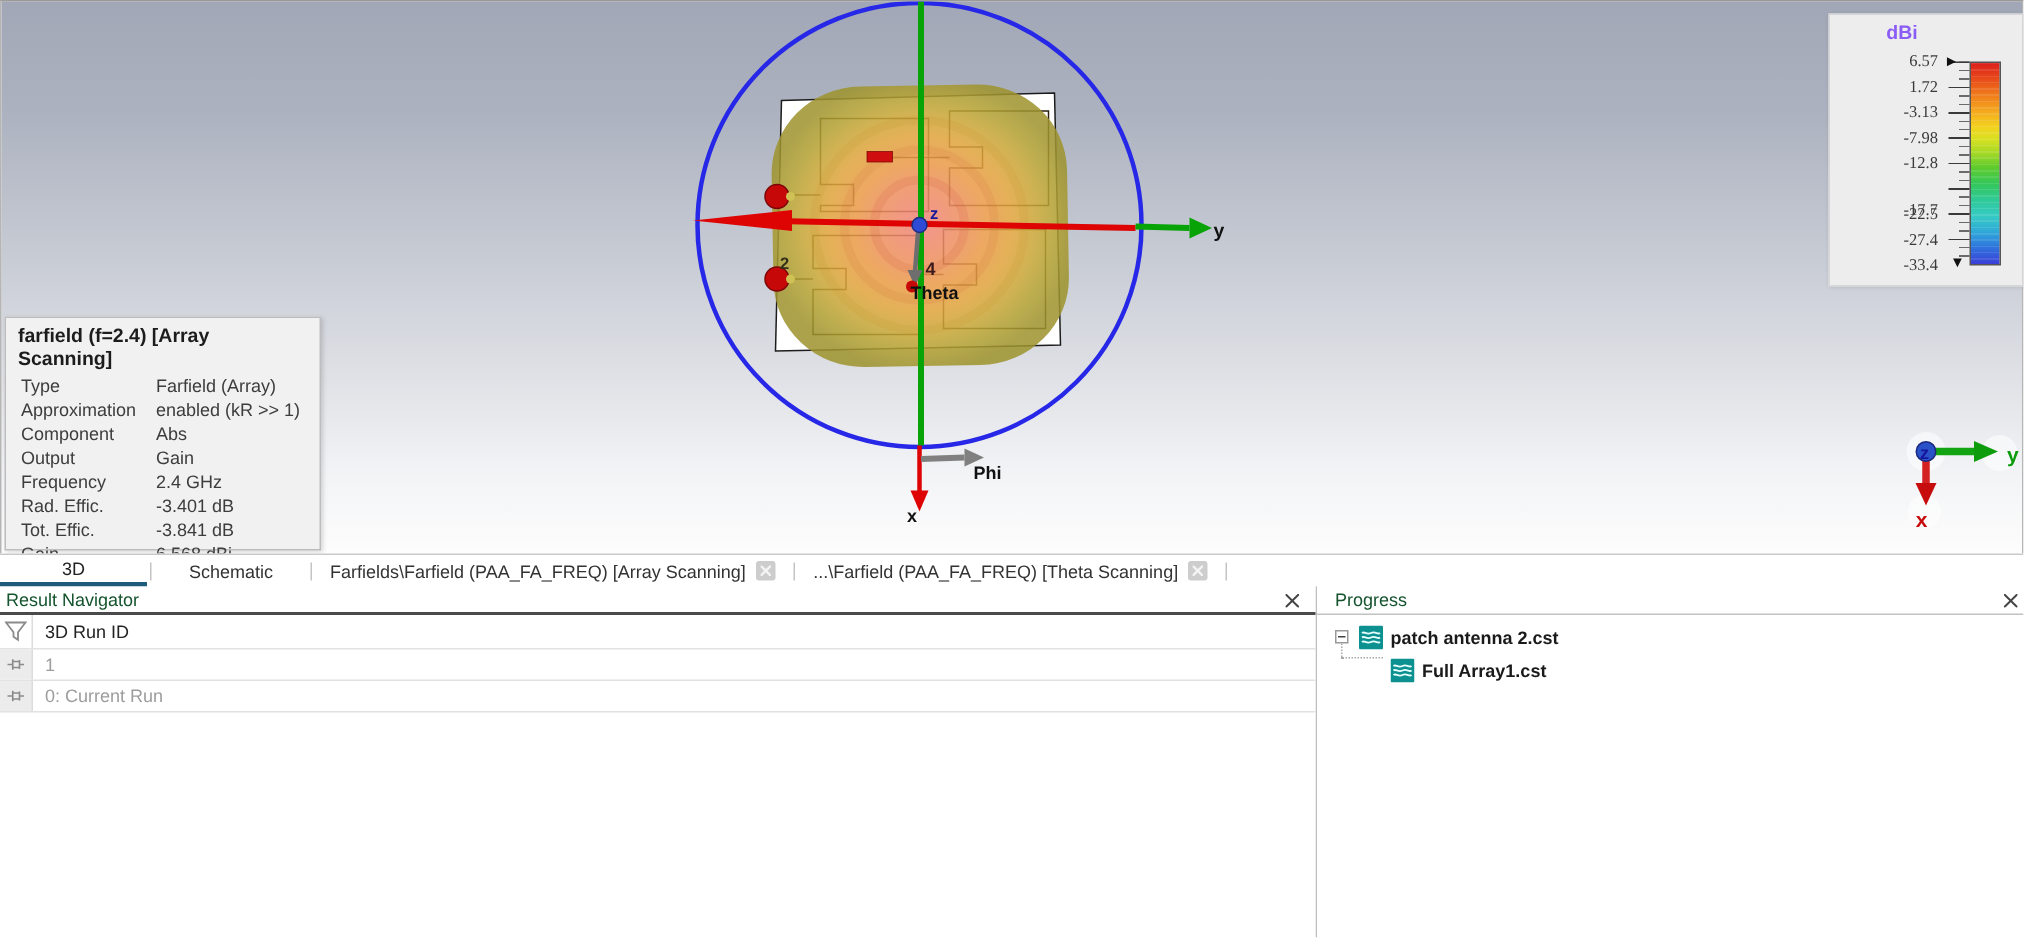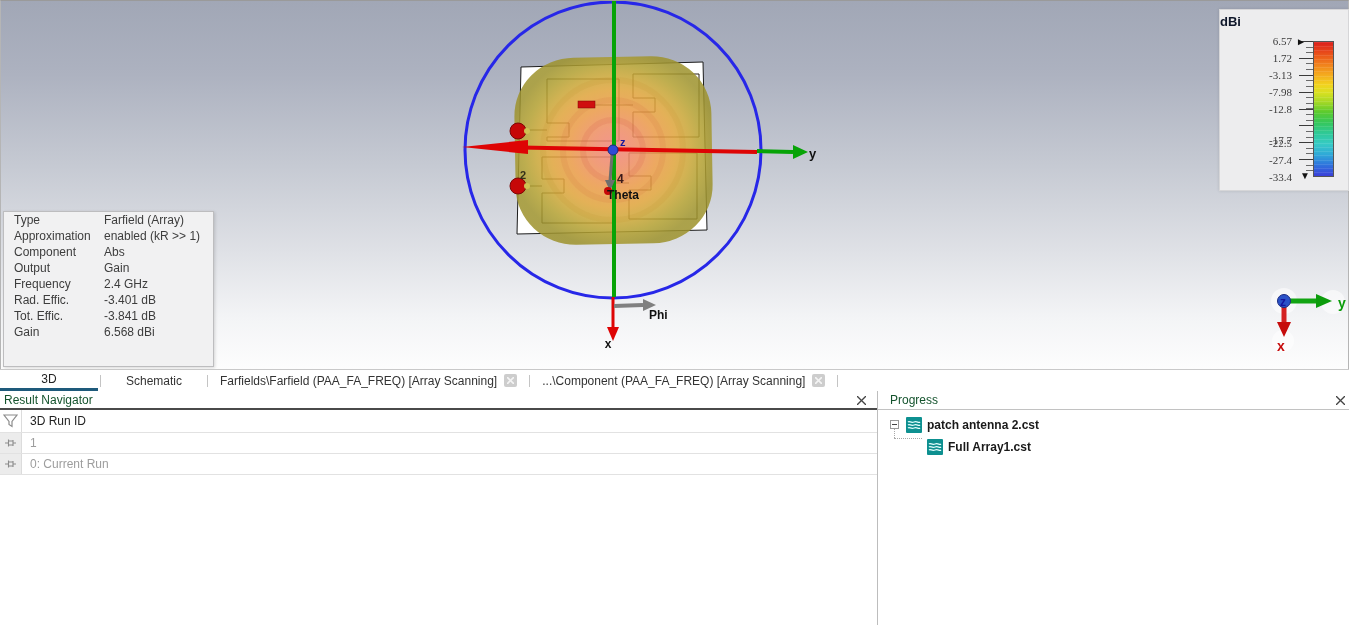--- a/index.html
+++ b/index.html
@@ -9,22 +9,22 @@
 
   
   #viewport { position:absolute; left:0; top:0; width:1349px; height:369px;
     background:linear-gradient(to bottom,#a1a7b6 0%,#adb2c0 20%,#c6cad3 45%,#dfe1e6 68%,#f3f4f6 86%,#fdfdfd 100%);
     border-top:1px solid #9a9a9a; border-left:1px solid #b5b5b5; border-right:1px solid #b5b5b5; }
   #scene { position:absolute; left:0; top:0; }
 
   
   .legend { position:absolute; left:1218px; top:8px; width:130px; height:182px;
     background:#ededee; border:1px solid #d6d6d8; box-shadow:0 0 3px rgba(0,0,0,.12); }
-  .legend-title { position:absolute; top:4px; left:0; width:96px; text-align:left;
-    font-size:13px; font-weight:bold; color:#0f172a; }
+  .legend-title { position:absolute; top:4px; left:0; width:96px; text-align:center;
+    font-size:13px; font-weight:bold; color:#8b5cf6; }
   .lgd-label { position:absolute; width:72px; text-align:right; font-size:11px; color:#3a3a3a;font-family:Liberation Serif, serif; }
   .lgd-bar { position:absolute; left:93px; top:31px; width:21px; height:136px;
     border:1px solid #555;
     background-image:
       repeating-linear-gradient(to bottom, rgba(255,255,255,.10) 0 1px, rgba(0,0,0,0) 1px 4.2px),
       linear-gradient(to bottom,#dc1f1b 0%,#e84b1a 8%,#f07c1c 16%,#f4a81e 24%,#f2d31f 32%,#d8e021 38%,#a3d826 45%,#5ecb2d 52%,#35c75a 60%,#2fc996 68%,#36cbc4 76%,#2fa9d8 84%,#2f72dd 92%,#3b3fd8 100%); }
   .lgd-ticks { position:absolute; left:79px; top:31px; width:14px; height:135px;
     background-image:
       repeating-linear-gradient(to bottom,#3a3a3a 0 1px, rgba(0,0,0,0) 1px 16.88px),
       repeating-linear-gradient(to bottom,#6a6a6a 0 1px, rgba(0,0,0,0) 1px 5.62px);
@@ -195,20 +195,21 @@
       <div class="lgd-label" style="top:127px;">-22.5</div>
       <div class="lgd-label" style="top:144px;">-27.4</div>
       <div class="lgd-label" style="top:161px;">-33.4</div>
       <div class="lgd-ticks"></div>
       <div class="lgd-bar"></div>
       <div class="lgd-marker-top">►</div>
       <div class="lgd-marker-bot">▼</div>
     </div>
 
     <div class="infobox">
+      <div class="infobox-title">farfield (f=2.4) [Array Scanning]</div>
       <div class="info-row">
         <span class="lbl">Type</span>
         <span class="val">Farfield (Array)</span>
         </div>
       <div class="info-row">
         <span class="lbl">Approximation</span>
         <span class="val">enabled (kR &gt;&gt; 1)</span>
         </div>
       <div class="info-row">
         <span class="lbl">Component</span>
@@ -250,21 +251,21 @@
       <span>Farfields\Farfield (PAA_FA_FREQ) [Array Scanning]</span>
       <span class="tab-close">
         <svg width="7" height="7">
             <line x1="0" y1="0" x2="7" y2="7" stroke="#f4f4f4" stroke-width="1.6"></line>
             <line x1="7" y1="0" x2="0" y2="7" stroke="#f4f4f4" stroke-width="1.6"></line>
           </svg>
       </span>
     </div>
     <div class="tabsep"></div>
     <div class="tab">
-      <span>...\Component (PAA_FA_FREQ) [Array Scanning]</span>
+      <span>...\Farfield (PAA_FA_FREQ) [Theta Scanning]</span>
       <span class="tab-close">
         <svg width="7" height="7">
             <line x1="0" y1="0" x2="7" y2="7" stroke="#f4f4f4" stroke-width="1.6"></line>
             <line x1="7" y1="0" x2="0" y2="7" stroke="#f4f4f4" stroke-width="1.6"></line>
           </svg>
       </span>
     </div>
     <div class="tabsep"></div>
   </div>
 

